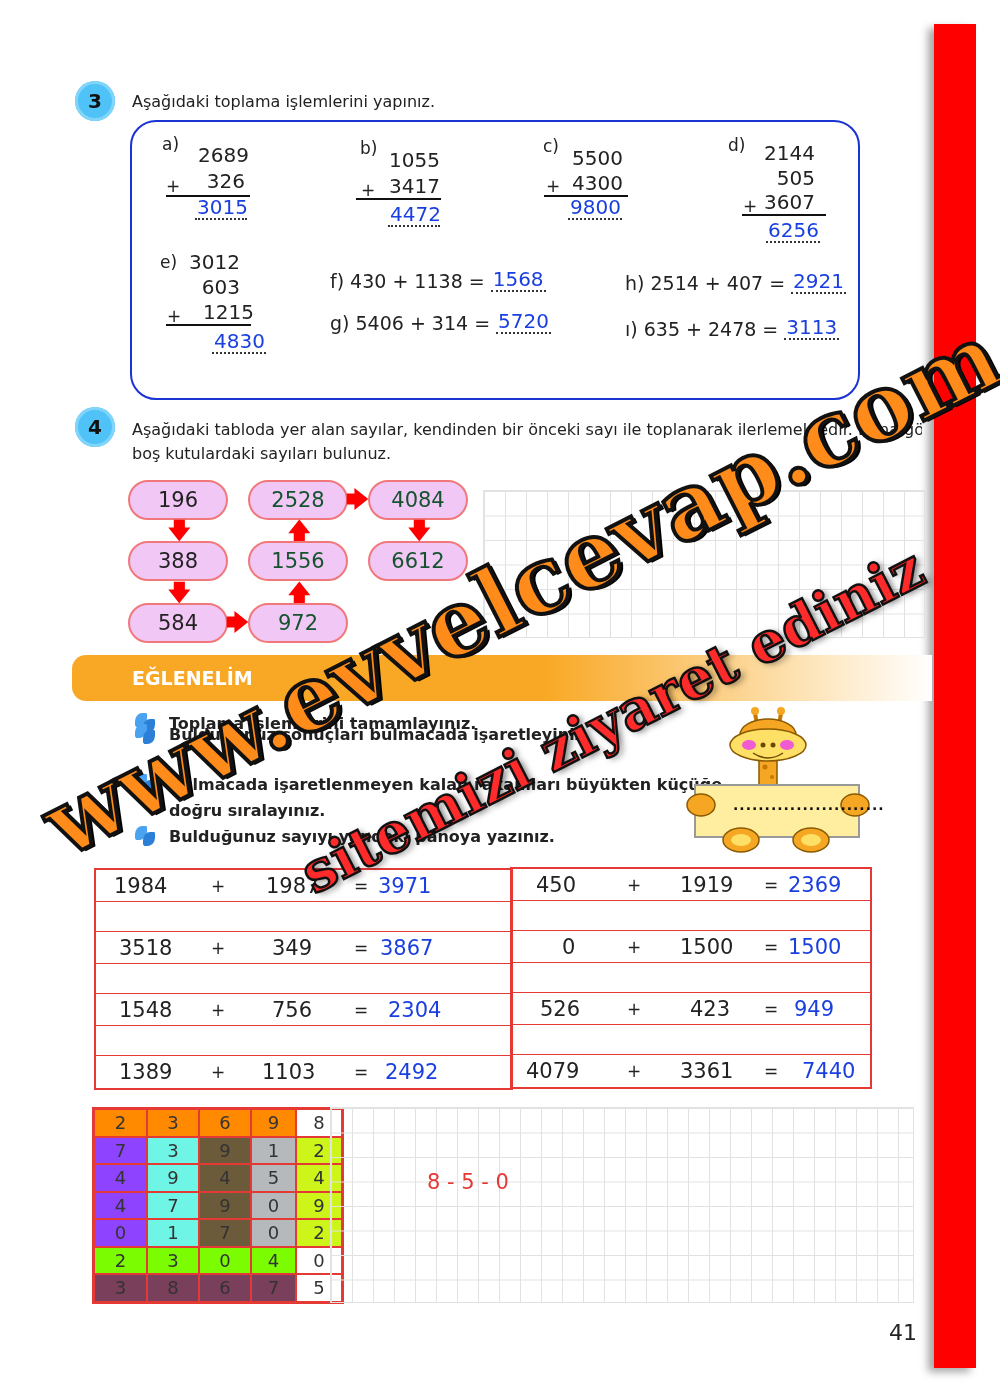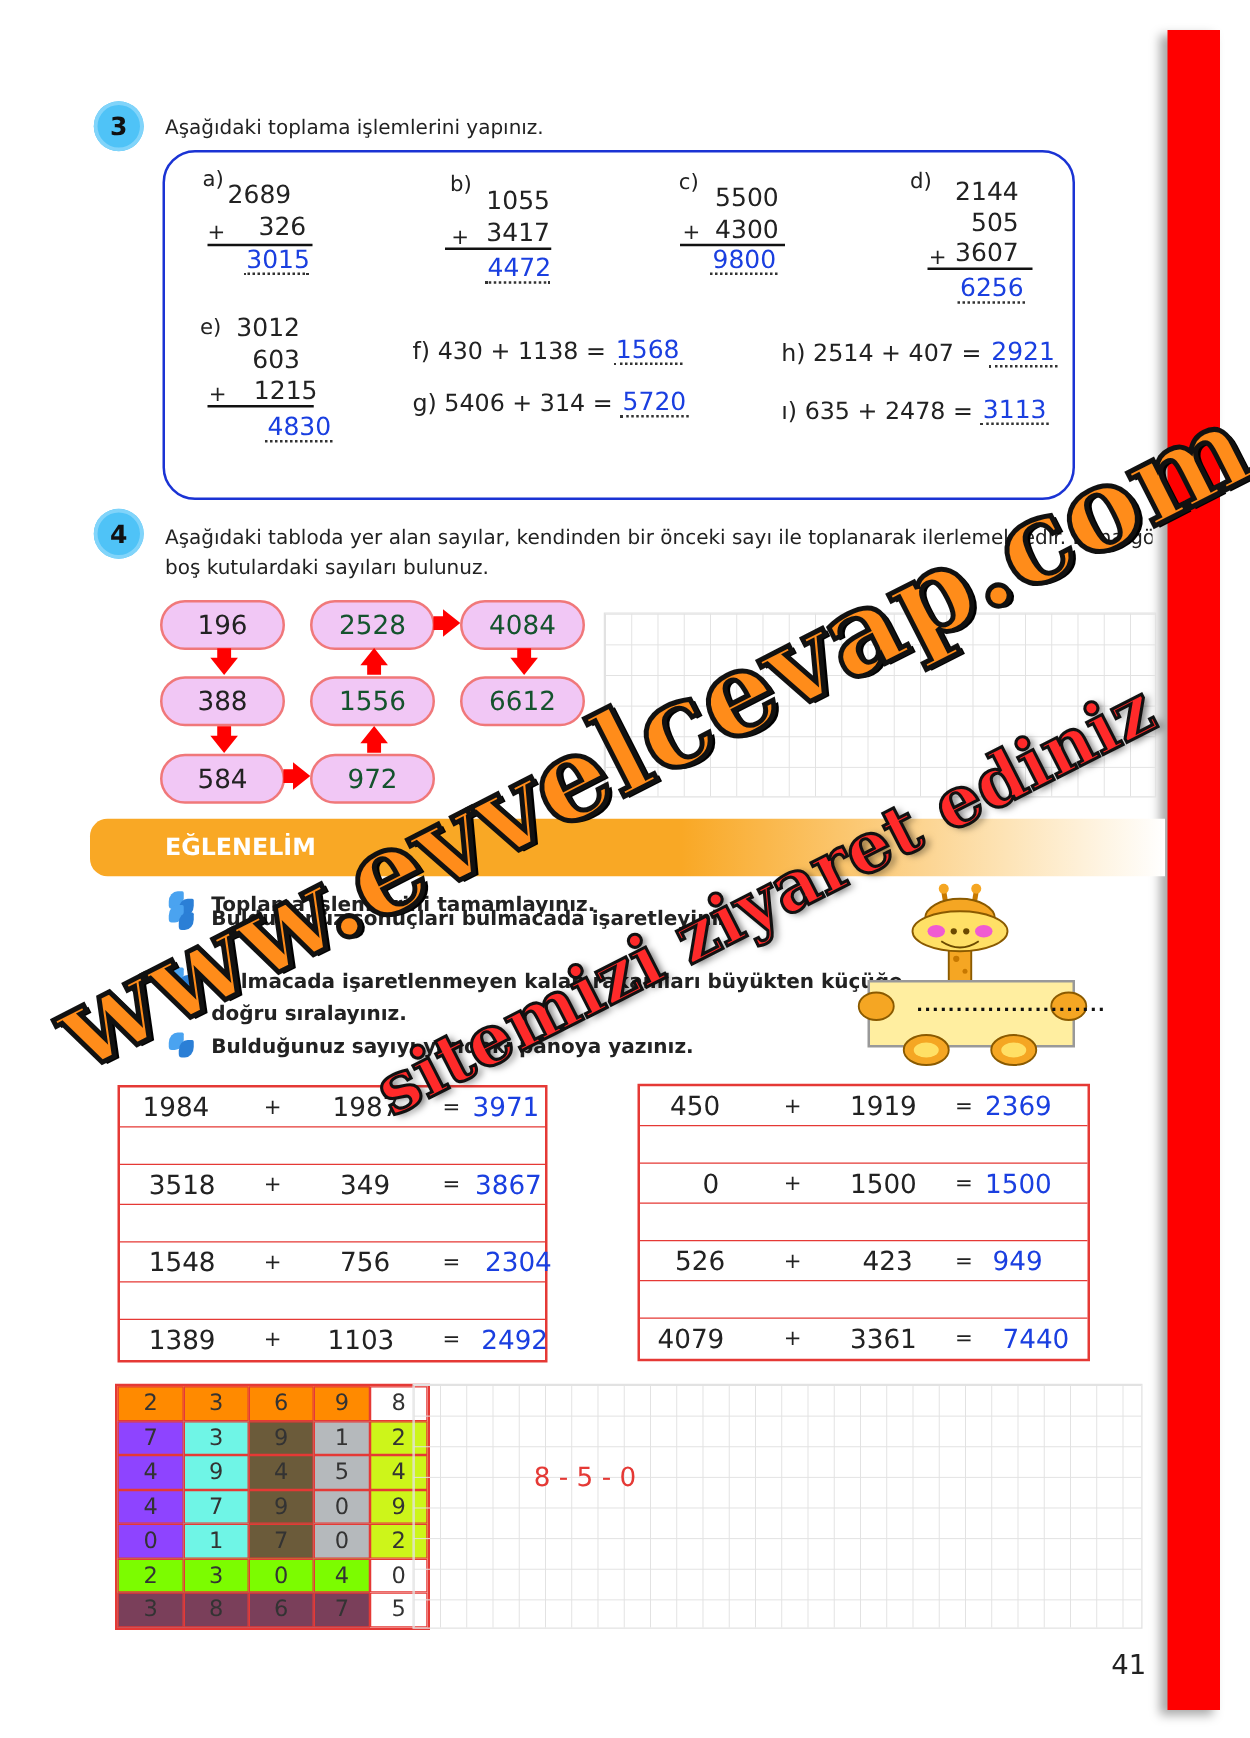--- a/index.html
+++ b/index.html
@@ -59,21 +59,21 @@
 <body>
 
 <div class="red-bar"></div>
 
 <div class="q-badge" style="left:75px;top:81px;">3</div>
 <div class="q-text" style="left:132px;top:90px;">Aşağıdaki toplama işlemlerini yapınız.</div>
 
 <div class="frame"></div>
 
 <div class="lbl" style="left:162px;top:134px;">a)</div>
-<div class="n" style="left:168px;top:143px;width:65px;">2689</div>
+<div class="n" style="left:184px;top:143px;width:65px;">2689</div>
 <div class="n" style="left:180px;top:169px;width:65px;">326</div>
 <div class="lbl" style="left:166px;top:176px;">+</div>
 <div class="rule" style="left:166px;top:195px;width:84px;"></div>
 <div class="ans" style="left:195px;top:196px;width:52px;">3015</div>
 
 <div class="lbl" style="left:360px;top:138px;">b)</div>
 <div class="n" style="left:375px;top:148px;width:65px;">1055</div>
 <div class="n" style="left:375px;top:174px;width:65px;">3417</div>
 <div class="lbl" style="left:361px;top:180px;">+</div>
 <div class="rule" style="left:356px;top:198px;width:85px;"></div>
@@ -189,21 +189,21 @@
   <rect x="28" y="80" width="164" height="52" fill="#ffeea0" stroke="#999" stroke-width="2" transform="translate(-16,0)"></rect>
   <ellipse cx="18" cy="100" rx="14" ry="11" fill="#f5a623" stroke="#8a5a00" stroke-width="1.5"></ellipse>
   <ellipse cx="172" cy="100" rx="14" ry="11" fill="#f5a623" stroke="#8a5a00" stroke-width="1.5"></ellipse>
   <ellipse cx="58" cy="135" rx="18" ry="12" fill="#f5a623" stroke="#8a5a00" stroke-width="1.5"></ellipse>
   <ellipse cx="58" cy="135" rx="10" ry="6" fill="#ffe066"></ellipse>
   <ellipse cx="128" cy="135" rx="18" ry="12" fill="#f5a623" stroke="#8a5a00" stroke-width="1.5"></ellipse>
   <ellipse cx="128" cy="135" rx="10" ry="6" fill="#ffe066"></ellipse>
 </svg>
 <div class="abs" style="left:733px;top:797px;font-size:14px;letter-spacing:1px;color:#111;font-weight:bold;">........................</div>
 
-<div class="add-table" style="left:94px;top:868px;width:344px;">
+<div class="add-table" style="left:94px;top:868px;width:419px;">
   <div class="add-row">
     <span style="left:18px;">1984</span>
     <span style="left:115px;font-size:17px;">+</span>
     <span style="left:170px;">1987</span>
     <span style="left:258px;font-size:17px;">=</span>
     <span class="res" style="left:282px;">3971</span>
   </div>
   <div class="add-row blank"></div>
   <div class="add-row">
     <span style="left:23px;">3518</span>

